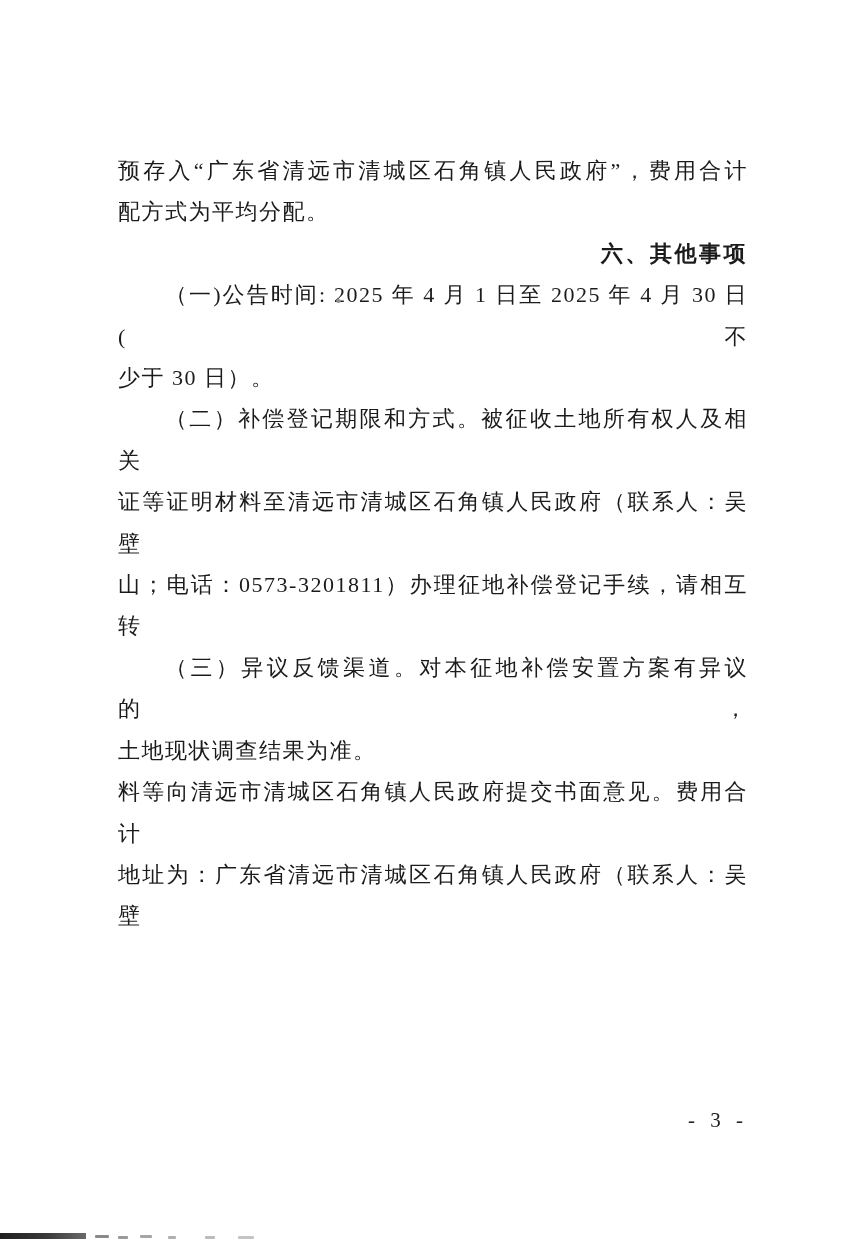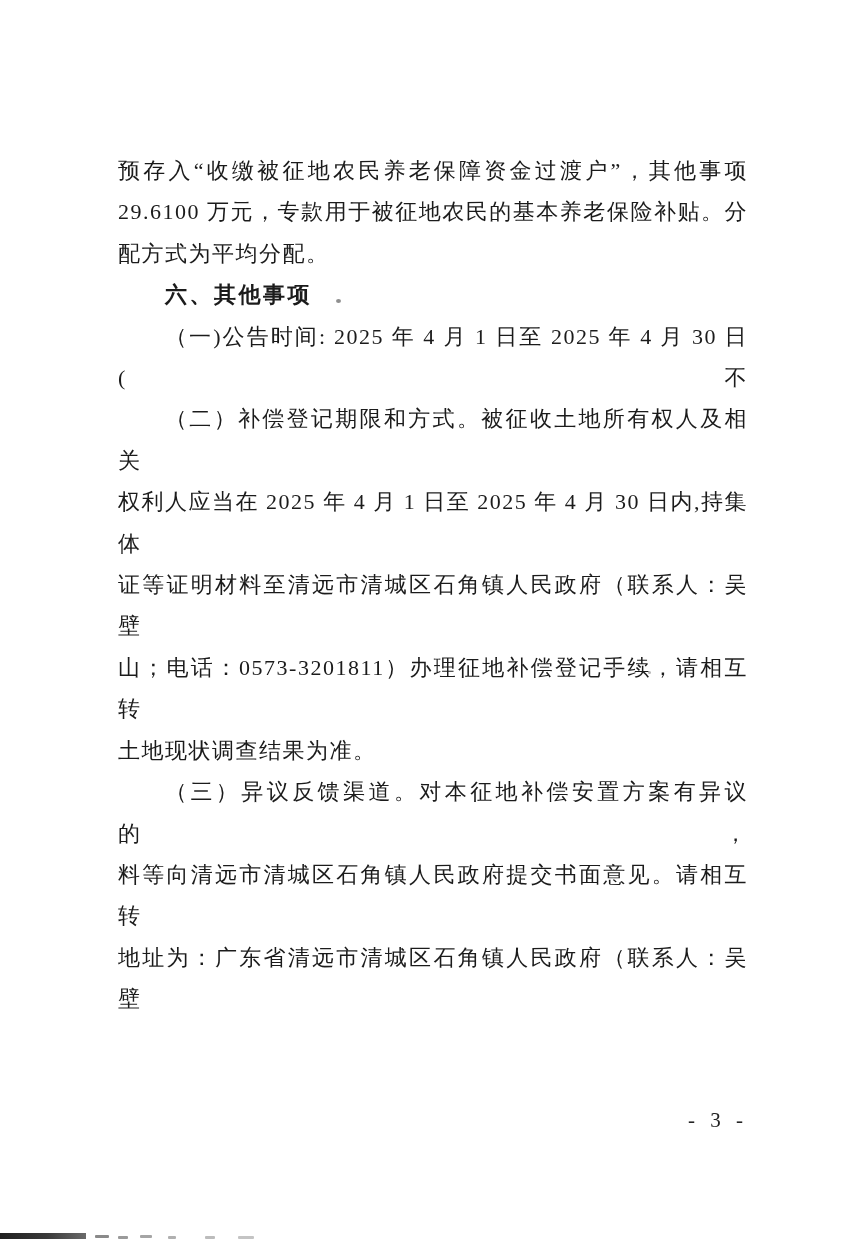--- a/index.html
+++ b/index.html
@@ -22,20 +22,21 @@
     letter-spacing: 1.5px;
     color: #1b1b1b;
   }
   .line { text-align: left; }
   .line.fill { text-align: justify; text-align-last: justify; }
   .line.indent { text-indent: 47px; }
   .line.heading {
     font-weight: bold;
     font-family: "Liberation Sans", "DejaVu Sans", sans-serif;
     letter-spacing: 2.5px;
+    text-align: right;
   }
   .page-number {
     position: absolute;
     left: 688px; top: 1108px;
     font-size: 21px;
     letter-spacing: 5px;
     color: #242424;
     white-space: pre;
   }
   
@@ -55,32 +56,31 @@
   .dot1 { left: 336px; top: 299px; width: 5px; height: 4px; background: #8f8f8f; }
   .dot2 { left: 612px; top: 667px; width: 4px; height: 3px; background: #aaaaaa; }
   .dot3 { left: 648px; top: 671px; width: 3px; height: 3px; background: #b7b7b7; }
 </style>
 </head>
 <body>
 
 <div class="page" style="background: rgb(255, 255, 255);">
 
   <div class="doc-body" style="color: rgb(27, 27, 27);">
-      <div class="line fill">预存入“收缴被征地农民养老保障资金过渡户”，其他事项</div>
-      <div class="line fill">29.6100 万元，专款用于被征地农民的基本养老保险补贴。分</div>
+      <div class="line fill">预存入“广东省清远市清城区石角镇人民政府”，费用合计</div>
       <div class="line">配方式为平均分配。</div>
       <div class="line indent heading">六、其他事项</div>
       <div class="line fill indent">（一)公告时间: 2025 年 4 月 1 日至 2025 年 4 月 30 日(不</div>
+      <div class="line">少于 30 日）。</div>
       <div class="line fill indent">（二）补偿登记期限和方式。被征收土地所有权人及相关</div>
-      <div class="line fill">权利人应当在 2025 年 4 月 1 日至 2025 年 4 月 30 日内,持集体</div>
       <div class="line fill">证等证明材料至清远市清城区石角镇人民政府（联系人：吴壁</div>
       <div class="line fill">山；电话：0573-3201811）办理征地补偿登记手续，请相互转</div>
+      <div class="line fill indent">（三）异议反馈渠道。对本征地补偿安置方案有异议的，</div>
       <div class="line">土地现状调查结果为准。</div>
-      <div class="line fill indent">（三）异议反馈渠道。对本征地补偿安置方案有异议的，</div>
-      <div class="line fill">料等向清远市清城区石角镇人民政府提交书面意见。请相互转</div>
+      <div class="line fill">料等向清远市清城区石角镇人民政府提交书面意见。费用合计</div>
       <div class="line fill">地址为：广东省清远市清城区石角镇人民政府（联系人：吴壁</div>
     </div>
 
   <div class="page-number">- 3 -</div>
 
   <div class="streak streak-main"></div>
   <div class="dash dash1"></div>
   <div class="dash dash2"></div>
   <div class="dash dash3"></div>
   <div class="dash dash4"></div>

